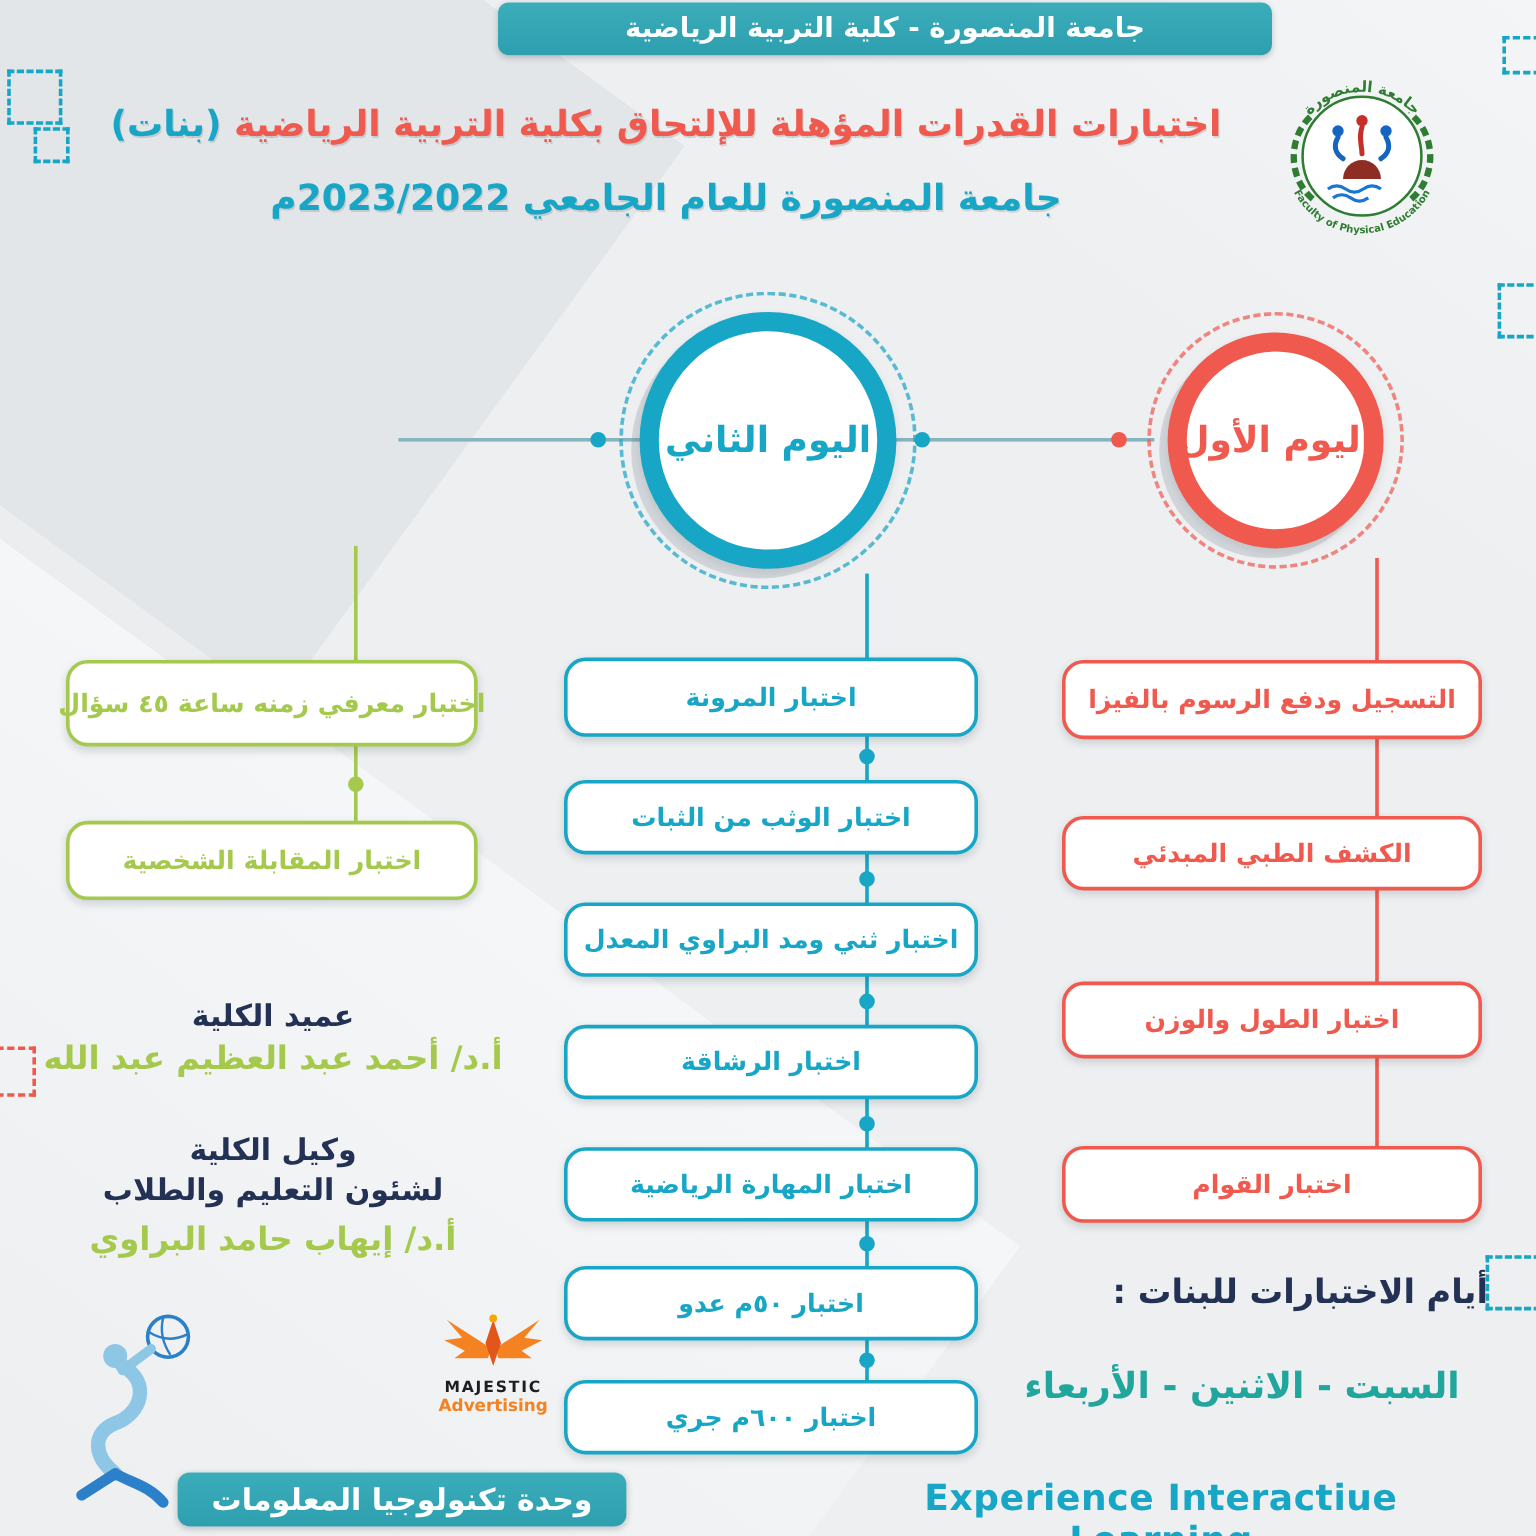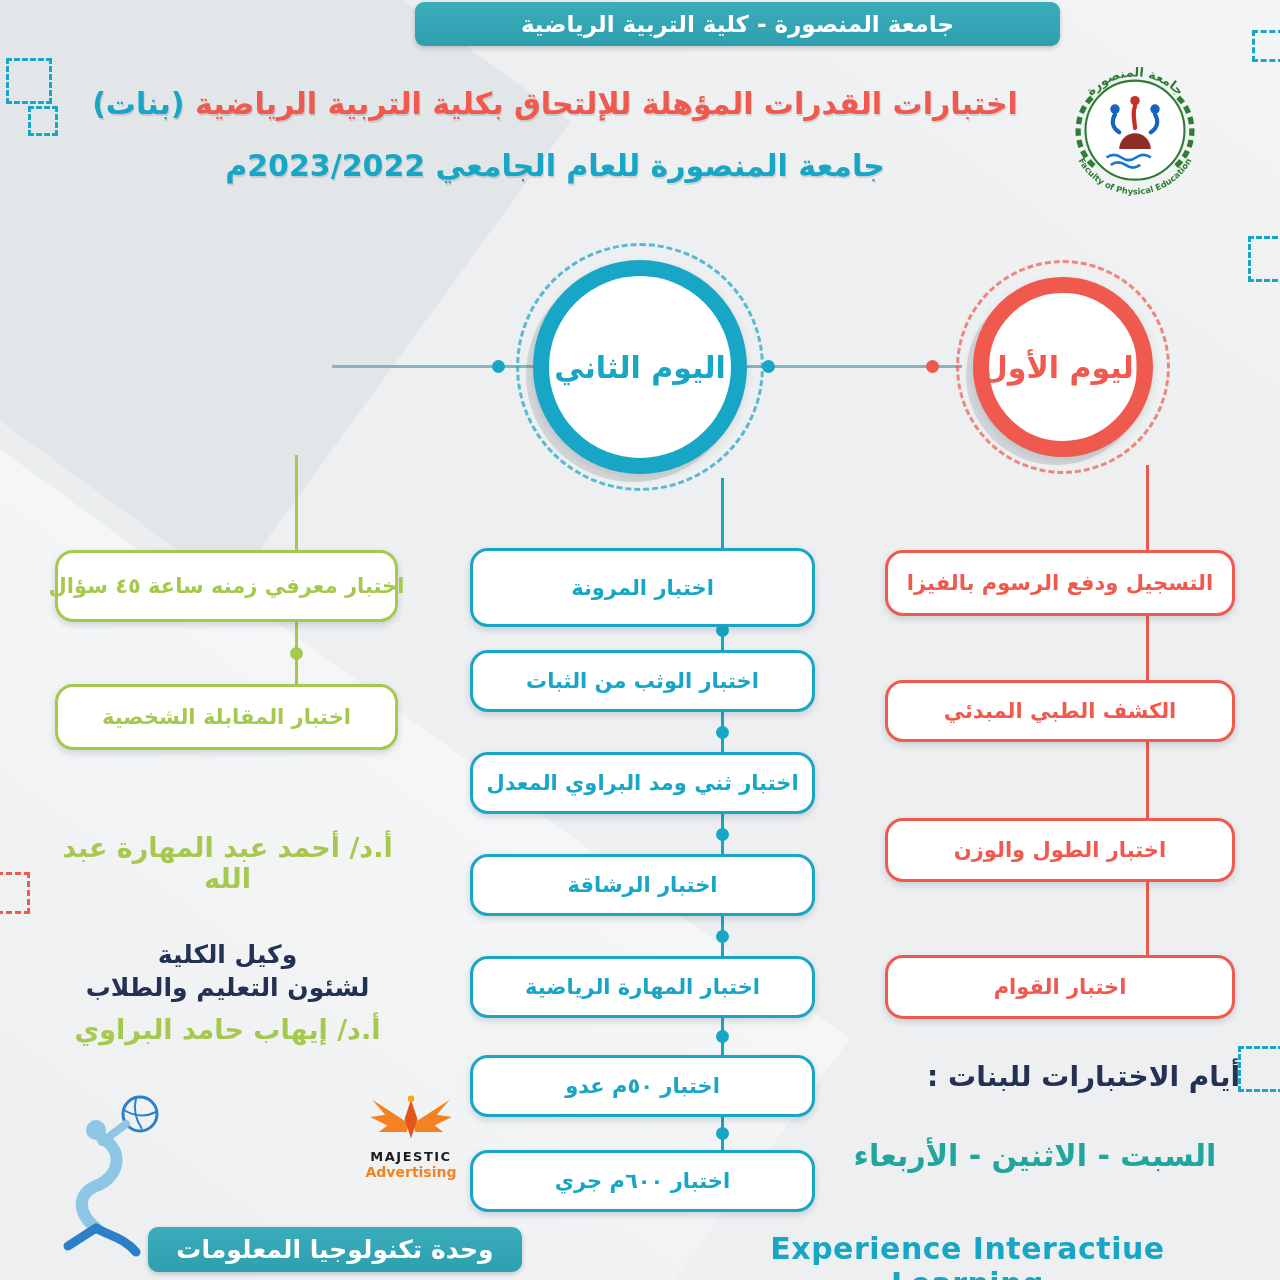--- a/index.html
+++ b/index.html
@@ -157,21 +157,21 @@
   <div class="step c-red" style="left:885px;top:680px;width:350px;height:62px">
     <span>الكشف الطبي المبدئي</span>
     </div>
   <div class="step c-red" style="left:885px;top:818px;width:350px;height:64px">
     <span>اختبار الطول والوزن</span>
     </div>
   <div class="step c-red" style="left:885px;top:955px;width:350px;height:64px">
     <span>اختبار القوام</span>
     </div>
 
-  <div class="step c-teal" style="left:470px;top:548px;width:345px;height:79px">
+  <div class="step c-teal" style="left:470px;top:548px;width:345px;height:66px">
     <span>اختبار المرونة</span>
     </div>
   <div class="step c-teal" style="left:470px;top:650px;width:345px;height:62px">
     <span>اختبار الوثب من الثبات</span>
     </div>
   <div class="step c-teal" style="left:470px;top:752px;width:345px;height:62px">
     <span>اختبار ثني ومد البراوي المعدل</span>
     </div>
   <div class="step c-teal" style="left:470px;top:854px;width:345px;height:62px">
     <span>اختبار الرشاقة</span>
@@ -187,21 +187,22 @@
     </div>
 
   <div class="step c-green" style="left:55px;top:550px;width:343px;height:72px">
     <span>اختبار معرفي زمنه ساعة ٤٥ سؤال</span>
     </div>
   <div class="step c-green" style="left:55px;top:684px;width:343px;height:66px">
     <span>اختبار المقابلة الشخصية</span>
     </div>
 
   <div class="officials">
-    <div class="off-n" style="margin-bottom:46px">أ.د/ أحمد عبد المهارة عبد الله</div>
+    <div class="off-t" style="margin-bottom:6px">عميد الكلية</div>
+    <div class="off-n" style="margin-bottom:46px">أ.د/ أحمد عبد العظيم عبد الله</div>
     <div class="off-t" style="margin-bottom:4px">وكيل الكلية</div>
     <div class="off-t" style="margin-bottom:12px">لشئون التعليم والطلاب</div>
     <div class="off-n">أ.د/ إيهاب حامد البراوي</div>
   </div>
 
   <div class="examlabel">أيام الاختبارات للبنات :</div>
   <div class="examdays">السبت - الاثنين - الأربعاء</div>
 
   <div class="majestic">
     <svg viewBox="0 0 80 50" width="86" height="54">

